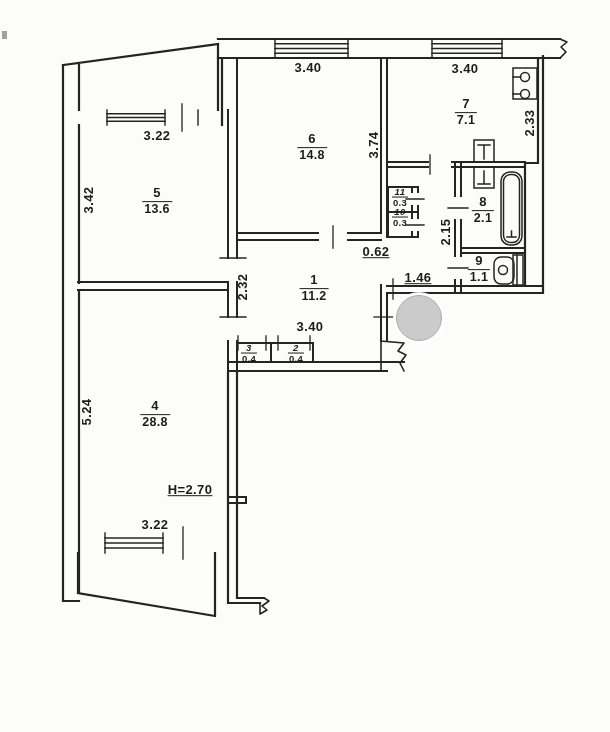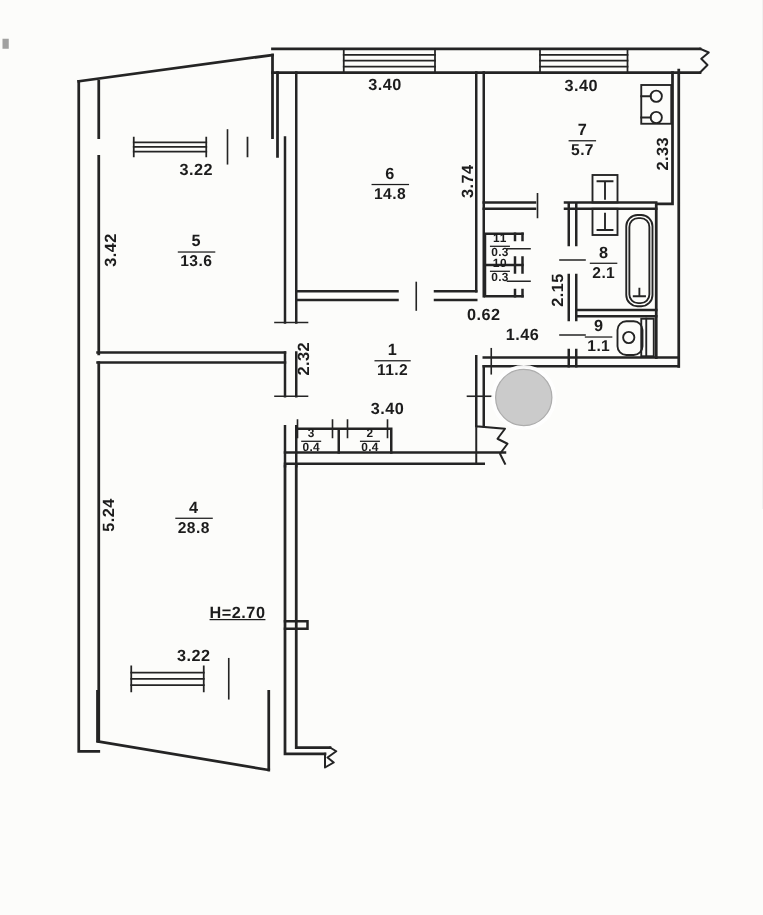--- a/index.html
+++ b/index.html
@@ -5,21 +5,21 @@
   html,body{margin:0;padding:0;background:#e9e9e7;}
   #page{position:relative;width:610px;height:732px;background:#fcfcfa;overflow:hidden;
         font-family:"Liberation Sans", sans-serif;color:#1f1f1f;}
   #plan-svg{position:absolute;left:0;top:0;}
   .lbl{position:absolute;transform:translate(-50%,-50%);text-align:center;white-space:nowrap;
        font-weight:700;color:#1c1c1c;line-height:1.05;}
   .lbl.rot{transform:translate(-50%,-50%) rotate(-90deg);}
   .dim{font-size:13px;letter-spacing:.4px;}
   .room .num{font-size:13px;letter-spacing:.5px;}
   .room .area{font-size:12.5px;border-top:1.6px solid #1c1c1c;padding:1px 2px 0 2px;margin-top:1px;letter-spacing:.3px;}
-  .room.small .num{font-size:9.5px;}
+  .room.small .num{font-size:9.5px;font-style:italic;}
   .room.small .area{font-size:9.5px;border-top:1.3px solid #1c1c1c;padding:0 1px;margin-top:0;text-align:right;}
   #watermark{position:absolute;width:44px;height:44px;border-radius:50%;
      background:#c9c9c9;border:1px solid #a9a9a9;box-shadow:0 0 0 3px #ffffff;opacity:.95;}
   .speck{position:absolute;background:#555;opacity:.55;}
 </style>
 </head>
 <body>
 
 <div id="page">
   <svg id="plan-svg" width="610" height="732" viewBox="0 0 610 732" fill="none" stroke="#242424" stroke-linecap="square">
@@ -113,21 +113,21 @@
       <div class="lbl room" style="left: 157px; top: 201px;">
         <div class="num">5</div>
         <div class="area">13.6</div>
       </div>
       <div class="lbl room" style="left: 312px; top: 147px;">
         <div class="num">6</div>
         <div class="area">14.8</div>
       </div>
       <div class="lbl room" style="left: 466px; top: 112px;">
         <div class="num">7</div>
-        <div class="area">5.7</div>
+        <div class="area">7.1</div>
       </div>
       <div class="lbl room" style="left: 483px; top: 210px;">
         <div class="num">8</div>
         <div class="area">2.1</div>
       </div>
       <div class="lbl room" style="left: 479px; top: 269px;">
         <div class="num">9</div>
         <div class="area">1.1</div>
       </div>
       <div class="lbl room small" style="left: 400px; top: 197px;">
@@ -153,23 +153,23 @@
       <div class="lbl room" style="left: 155px; top: 414px;">
         <div class="num">4</div>
         <div class="area">28.8</div>
       </div>
       <div class="lbl dim" style="left: 157px; top: 136px;">3.22</div>
       <div class="lbl dim rot" style="left: 89px; top: 200px;">3.42</div>
       <div class="lbl dim" style="left: 308px; top: 68px;">3.40</div>
       <div class="lbl dim rot" style="left: 374px; top: 145px;">3.74</div>
       <div class="lbl dim" style="left: 465px; top: 69px;">3.40</div>
       <div class="lbl dim rot" style="left: 530px; top: 123px;">2.33</div>
-      <div class="lbl dim" style="left: 387px; top: 252px;">0.62</div>
+      <div class="lbl dim" style="left: 376px; top: 252px; text-decoration: underline;">0.62</div>
       <div class="lbl dim rot" style="left: 446px; top: 232px;">2.15</div>
-      <div class="lbl dim" style="left: 418px; top: 268px;">1.46</div>
+      <div class="lbl dim" style="left: 418px; top: 278px; text-decoration: underline;">1.46</div>
       <div class="lbl dim rot" style="left: 243px; top: 287px;">2.32</div>
       <div class="lbl dim" style="left: 310px; top: 327px;">3.40</div>
       <div class="lbl dim rot" style="left: 87px; top: 412px;">5.24</div>
       <div class="lbl dim" style="left: 155px; top: 525px;">3.22</div>
       <div class="lbl dim" style="left: 190px; top: 490px; text-decoration: underline;">H=2.70</div>
     </div>
 
   <div id="watermark" style="left: 396px; top: 295px; width: 44px; height: 44px; background: rgb(201, 201, 201);"></div>
 
   <div class="speck" style="left:2px;top:31px;width:5px;height:8px;"></div>

